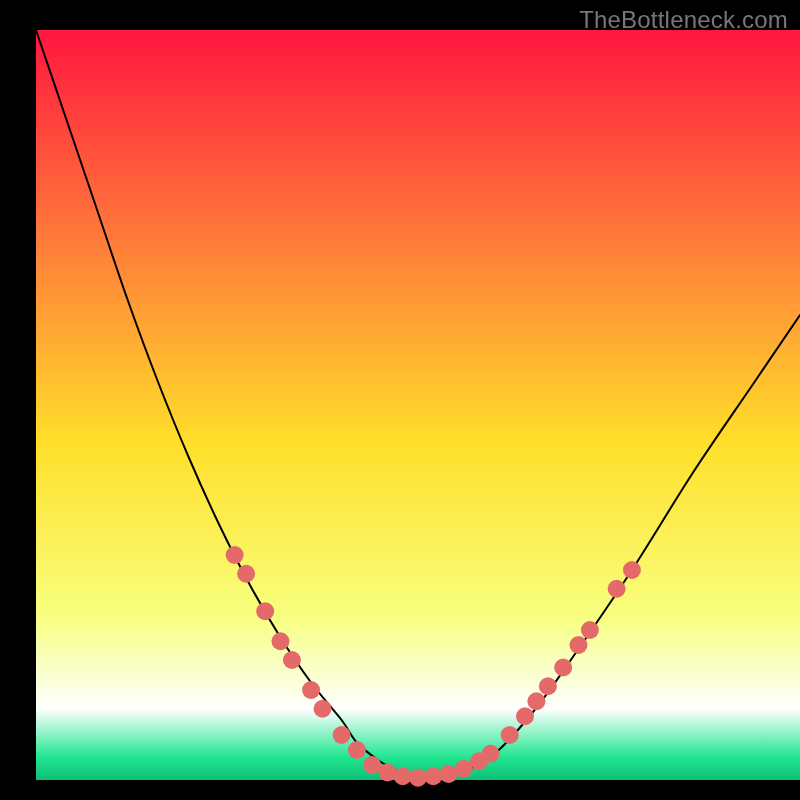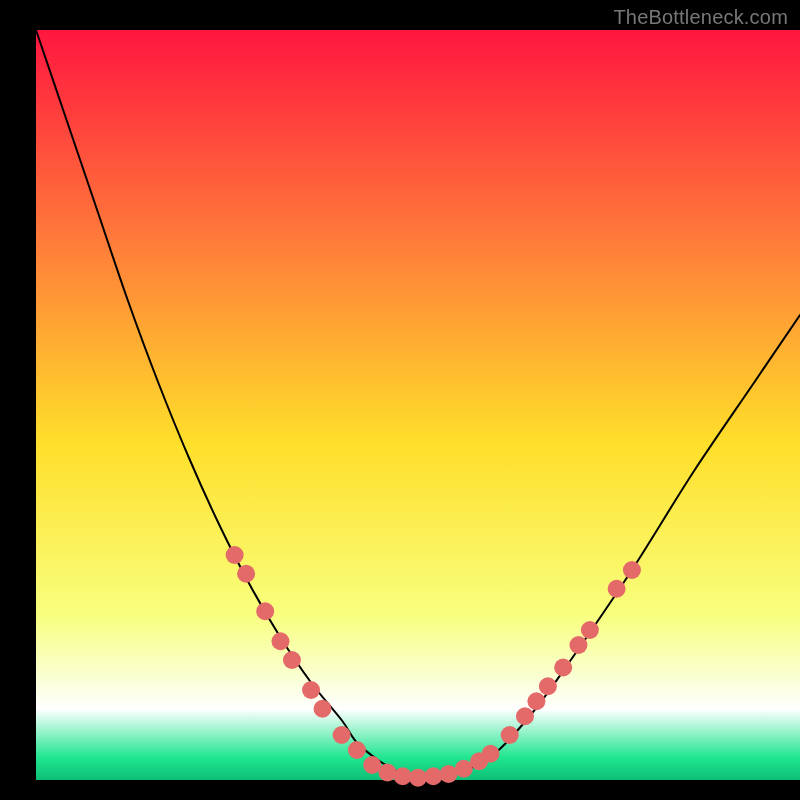--- a/index.html
+++ b/index.html
@@ -14,21 +14,21 @@
   .container {
     position: relative;
     width: 800px;
     height: 800px;
   }
   .watermark {
     position: absolute;
     top: 6px;
     right: 12px;
     color: #777;
-    font-size: 20px;
+    font-size: 24px;
     font-weight: 500;
     z-index: 10;
     letter-spacing: 0.2px;
   }
   .chart-svg {
     position: absolute;
     top: 0;
     left: 0;
   }
 </style>

